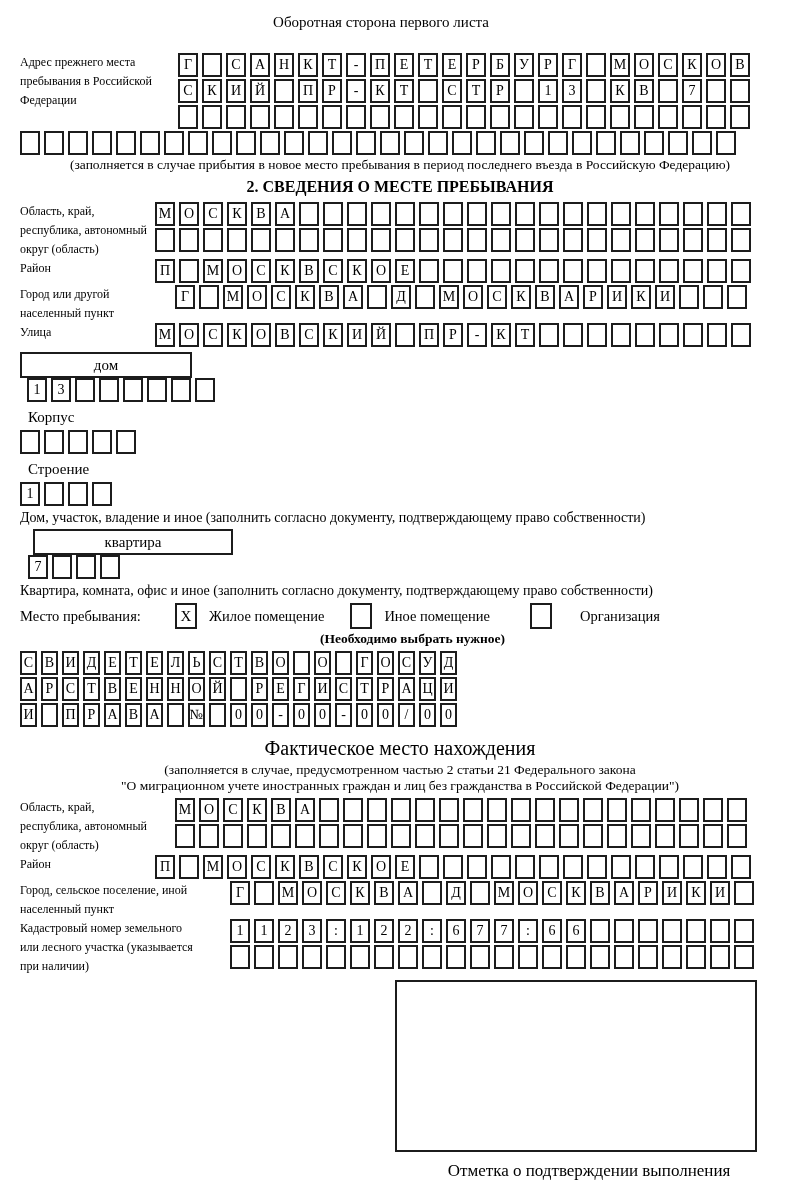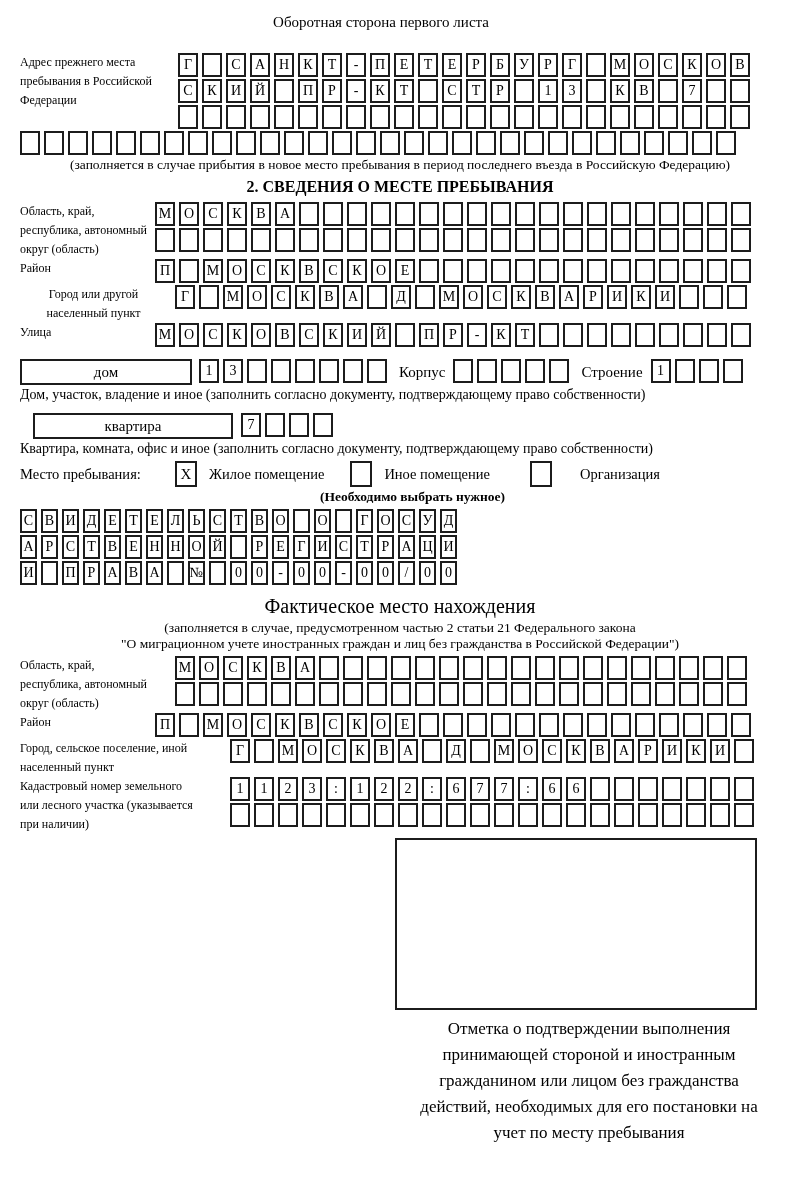--- a/index.html
+++ b/index.html
@@ -3,37 +3,37 @@
 <meta charset="utf-8">
 <style>
   html,body{margin:0;padding:0;background:#ffffff;color:#000;}
   body{width:800px;height:1180px;font-family:"Liberation Serif","DejaVu Serif",serif;}
   .page{box-sizing:border-box;width:800px;height:1180px;padding:14px 20px 0;overflow:hidden;}
   .corner{text-align:center;font-size:15px;padding-right:38px;margin-bottom:22px;}
   .field{display:flex;align-items:flex-start;}
   .label{font-size:12px;line-height:19px;box-sizing:border-box;flex-shrink:0;}
   .w158{width:158px;padding-right:16px;}
   .w135{width:135px;padding-right:8px;}
-  .w155{width:155px;padding-right:8px;text-align:center;}
+  .w155{width:155px;padding-right:8px;}
   .w155b{width:155px;padding-right:18px;}
   .w210{width:210px;padding-right:10px;}
   .w210b{width:210px;padding-right:28px;}
   .w288{width:288px;padding-right:52px;}
   .rows{display:flex;flex-direction:column;}
   .cellrow{display:flex;}
   .cell{box-sizing:border-box;width:20px;height:24px;border:2px solid #1c1c1c;margin:0 4px 2px 0;
         display:flex;align-items:center;justify-content:center;font-size:14px;line-height:1;}
   .sm .cell{width:17px;}
   .note{font-size:13.5px;line-height:16px;}
   .centered{text-align:center;}
   .sec-title{font-size:16px;font-weight:bold;text-align:center;margin:5px 0 6px;}
   .fact-title{font-size:20px;font-weight:normal;text-align:center;margin:8px 0 2px;}
   .widebox{box-sizing:border-box;border:2px solid #1c1c1c;height:26px;display:flex;align-items:center;
            justify-content:center;font-size:15px;flex-shrink:0;}
-  .inline-row{display:flex;align-items:flex-start;margin:10px 0 2px;}
+  .inline-row{display:flex;align-items:flex-start;margin:3px 0 2px;flex-direction:column;}
   .inline-label{font-size:15px;line-height:26px;margin:0 8px;}
   .cbox{box-sizing:border-box;width:22px;height:26px;border:2px solid #1c1c1c;display:flex;
         align-items:center;justify-content:center;font-size:15px;flex-shrink:0;}
   .mesto-row{display:flex;align-items:center;margin:4px 0 2px;}
   .mesto-label{font-size:14.5px;width:155px;flex-shrink:0;}
   .opt-label{font-size:14.5px;}
   .stamp{box-sizing:border-box;margin:4px 0 6px 375px;width:362px;height:172px;border:2px solid #1c1c1c;}
   .stamp-caption{margin-left:383px;width:372px;text-align:center;font-size:17px;line-height:26px;}
   .mt2{margin-top:2px;} .mb4{margin-bottom:4px;}
 </style>

